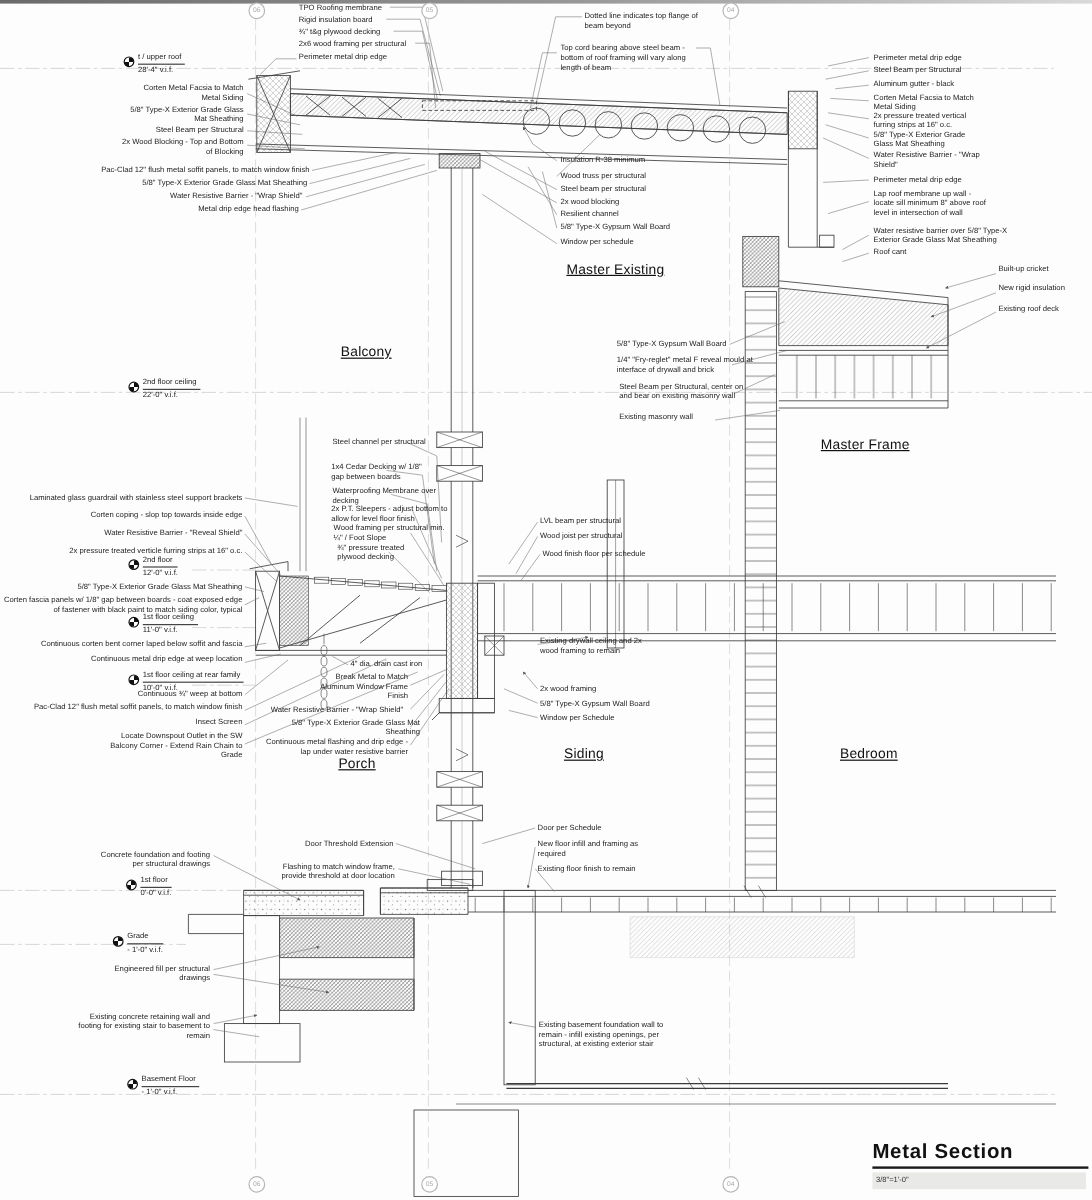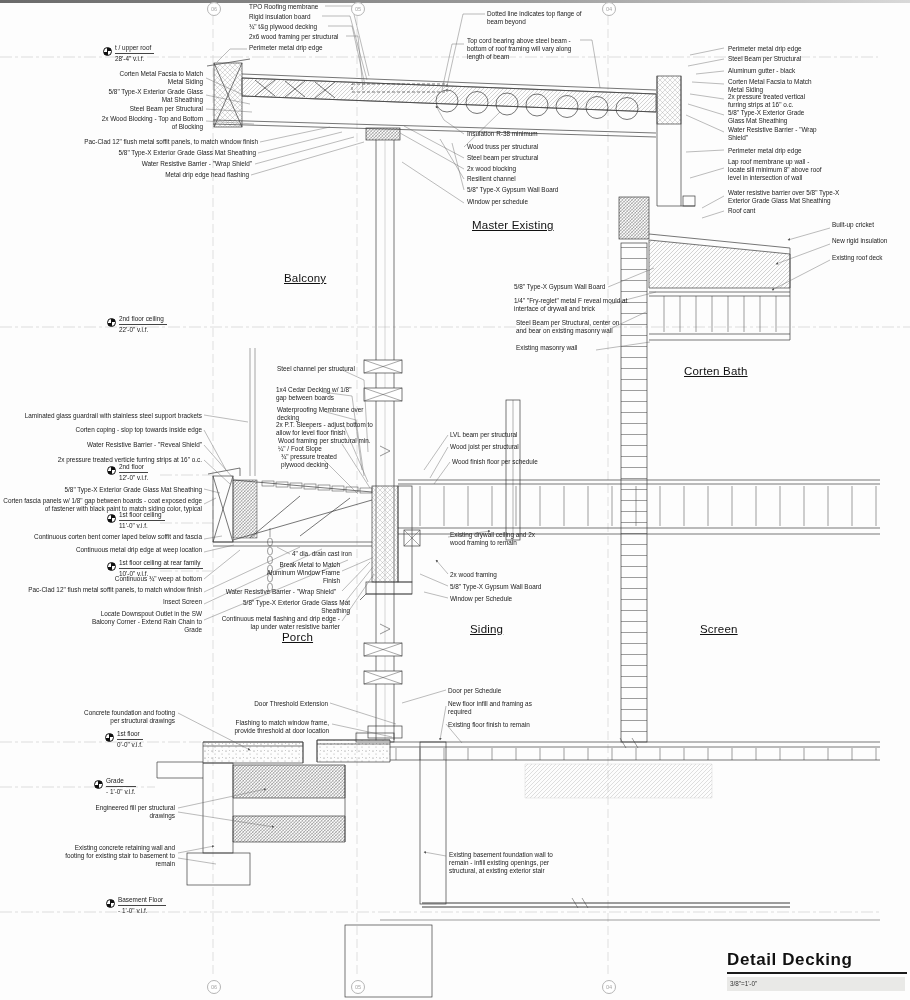--- a/index.html
+++ b/index.html
@@ -327,23 +327,23 @@
     </div>
 <div class="lvl" style="left:106px;top:896px">
       <span class="sym"></span>
       <span>
         <span class="lname">Basement Floor</span>
         <span class="lelev">- 1'-0" v.i.f.</span>
       </span>
     </div>
 
 <div class="room" style="left:472px;top:219px">Master Existing</div>
-<div class="room" style="left:284px;top:272px">Balcony</div>
-<div class="room" style="left:684px;top:365px">Corten Bath</div>
-<div class="room" style="left:700px;top:623px">Screen</div>
+<div class="room" style="left:284px;top:288px">Balcony</div>
+<div class="room" style="left:684px;top:365px">Master Frame</div>
+<div class="room" style="left:700px;top:623px">Bedroom</div>
 <div class="room" style="left:470px;top:623px">Siding</div>
 <div class="room" style="left:282px;top:631px">Porch</div>
 
 <div class="ann nw" style="left:249px;top:3px">TPO Roofing membrane</div>
 <div class="ann nw" style="left:249px;top:13px">Rigid insulation board</div>
 <div class="ann nw" style="left:249px;top:23px">¾" t&amp;g plywood decking</div>
 <div class="ann nw" style="left:249px;top:33px">2x6 wood framing per structural</div>
 <div class="ann nw" style="left:249px;top:44px">Perimeter metal drip edge</div>
 <div class="ann" style="left:487px;top:10px;width:100px">Dotted line indicates top flange of beam beyond</div>
 <div class="ann" style="left:467px;top:37px;width:112px">Top cord bearing above steel beam - bottom of roof framing will vary along length of beam</div>
@@ -422,15 +422,15 @@
 <div class="ann ar nw" style="right:582px;top:700px">Door Threshold Extension</div>
 <div class="ann ar" style="right:581px;top:719px;width:116px">Flashing to match window frame, provide threshold at door location</div>
 <div class="ann nw" style="left:448px;top:687px">Door per Schedule</div>
 <div class="ann" style="left:448px;top:700px;width:102px">New floor infill and framing as required</div>
 <div class="ann nw" style="left:448px;top:721px">Existing floor finish to remain</div>
 <div class="ann ar" style="right:735px;top:709px;width:98px">Concrete foundation and footing per structural drawings</div>
 <div class="ann ar" style="right:735px;top:804px;width:92px">Engineered fill per structural drawings</div>
 <div class="ann ar" style="right:735px;top:844px;width:112px">Existing concrete retaining wall and footing for existing stair to basement to remain</div>
 <div class="ann" style="left:449px;top:851px;width:108px">Existing basement foundation wall to remain - infill existing openings, per structural, at existing exterior stair</div>
 
-<div class="sheet-title">Detail Decking</div>
+<div class="sheet-title">Metal Section</div>
 <div class="scalebar">3/8"=1'-0"</div>
 </div>
 
 </body></html>

